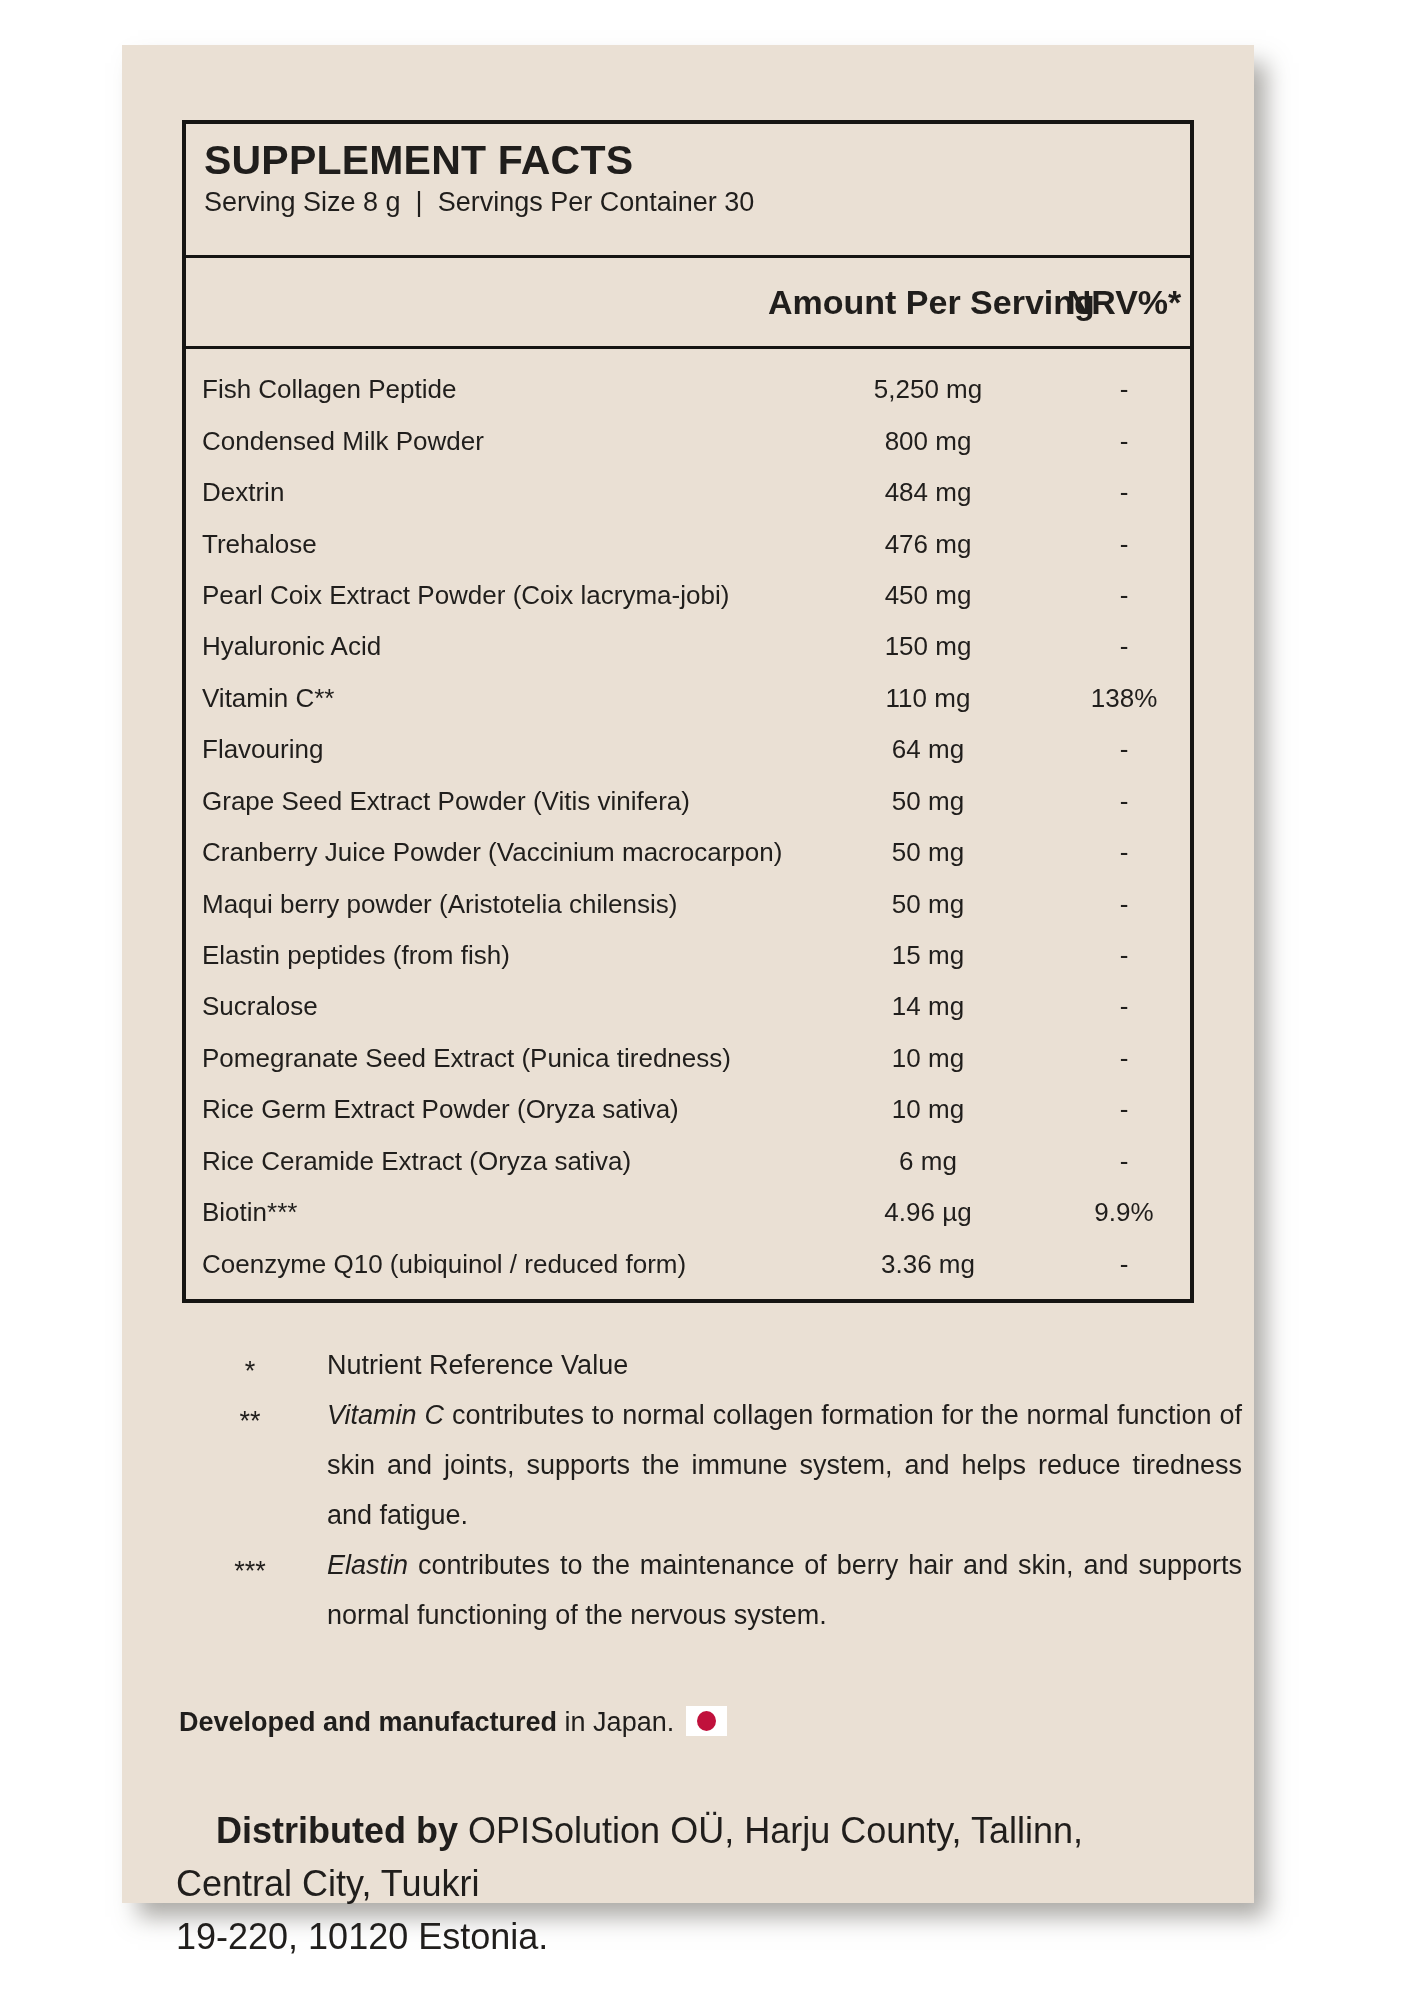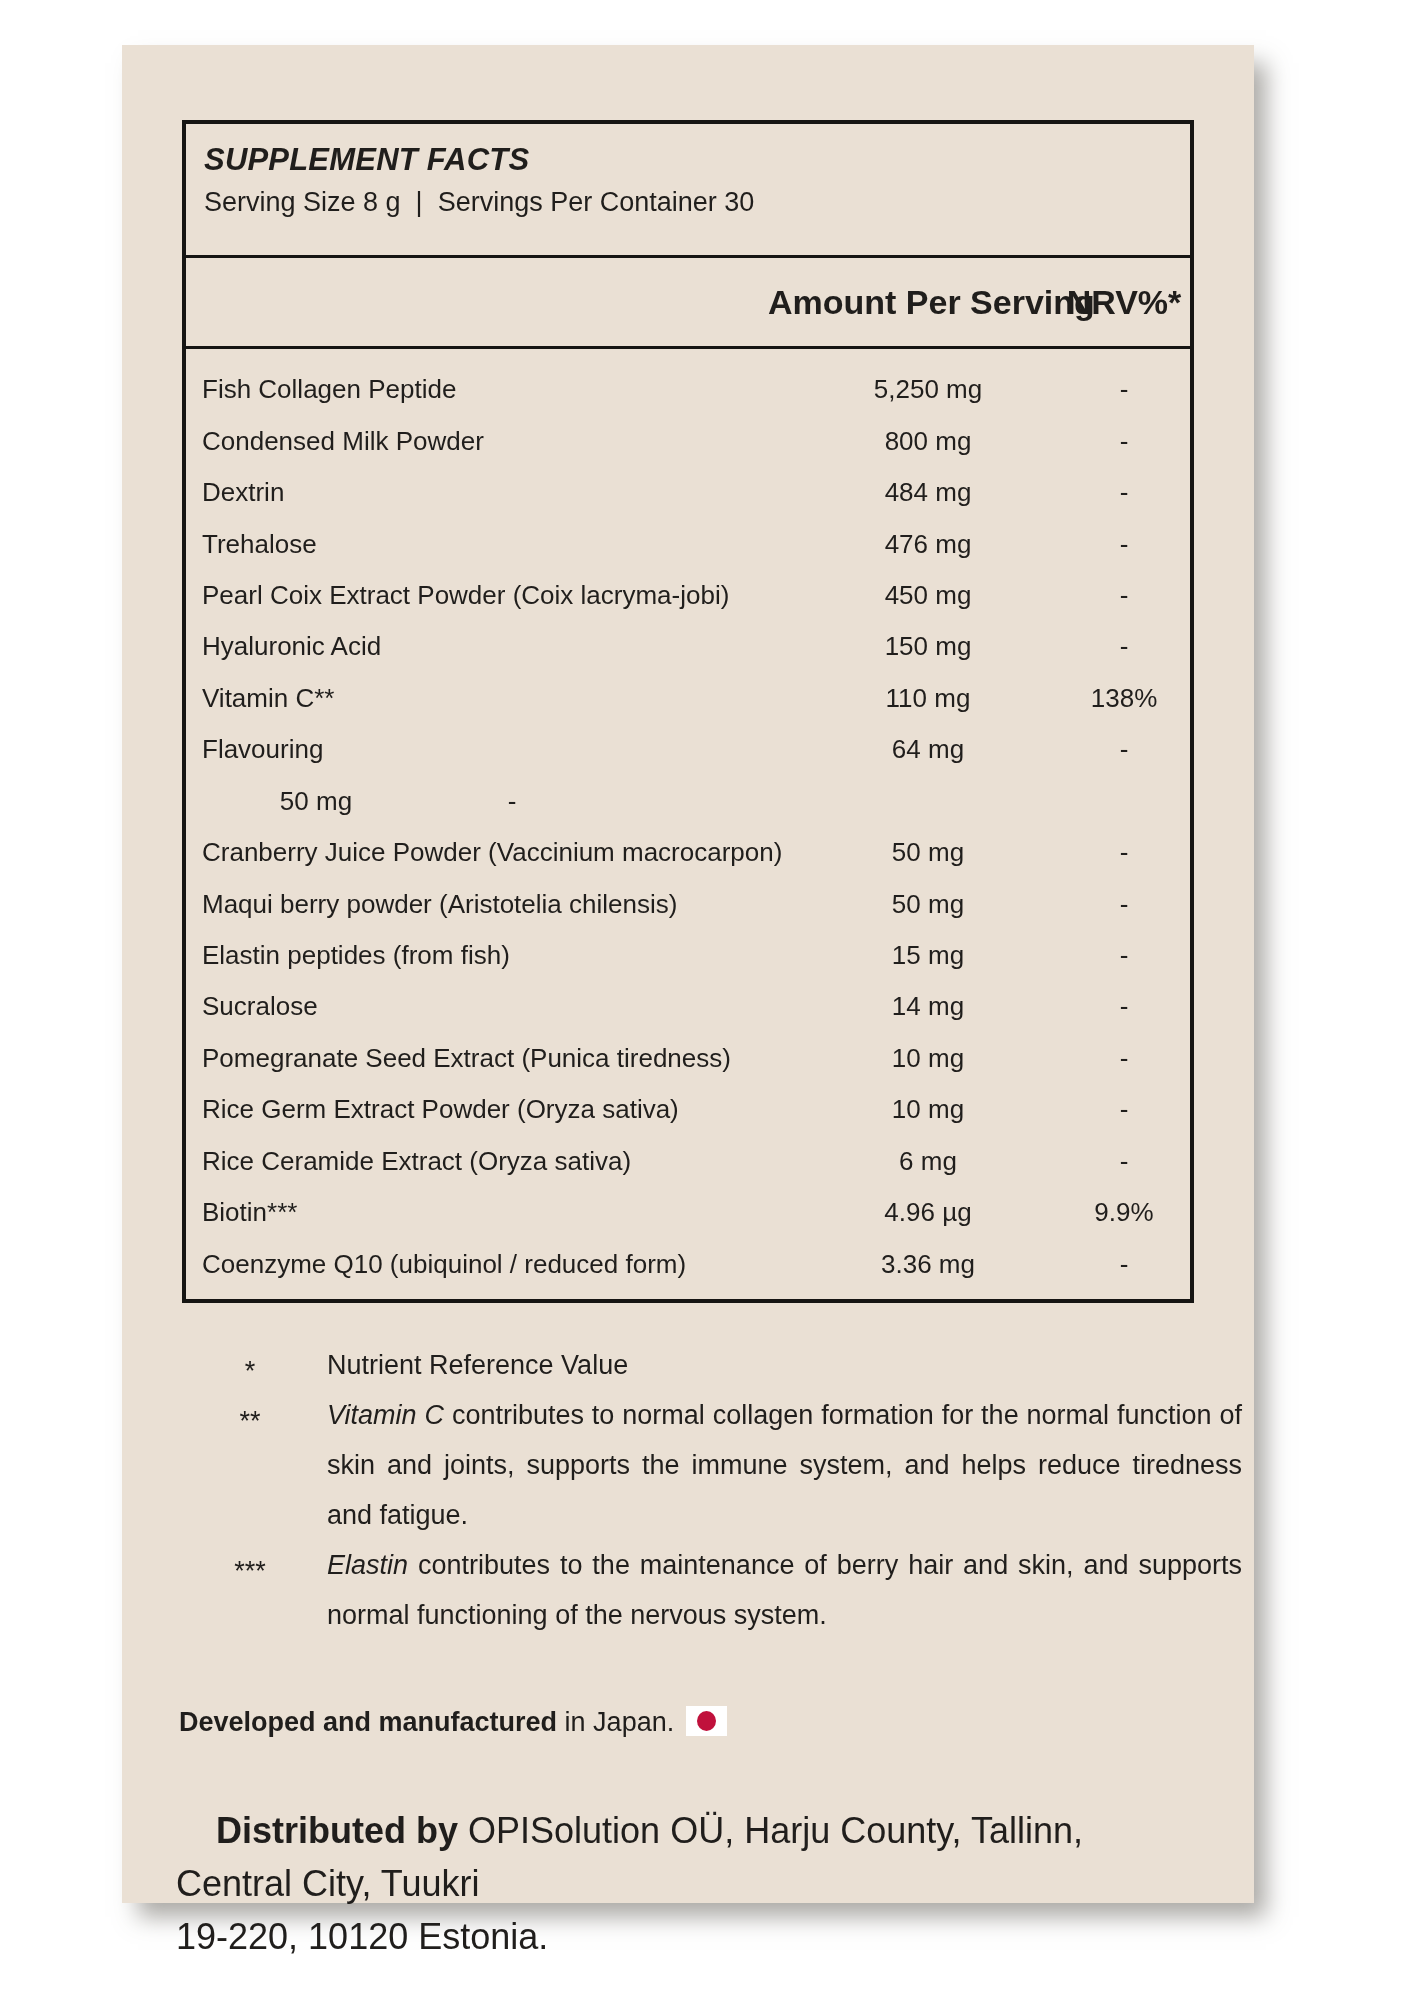--- a/index.html
+++ b/index.html
@@ -22,21 +22,21 @@
     width:1012px; height:1183px;
     border:4px solid #161513;
     box-sizing:border-box;
     display:flex; flex-direction:column;
   }
   .f-head {
     height:134px; box-sizing:border-box;
     border-bottom:3px solid #161513;
     padding:14px 0 0 18px;
   }
-  .f-title { font-size:31px; font-weight:bold; line-height:44px; letter-spacing:0.2px;font-style:italic; }
+  .f-title { font-size:41px; font-weight:bold; line-height:44px; letter-spacing:0.2px; }
   .f-serving { font-size:27px; line-height:40px; }
   .f-colhead {
     height:91px; box-sizing:border-box;
     border-bottom:3px solid #161513;
     display:flex; align-items:center;
     font-weight:bold; font-size:34px;
   }
   .f-colhead span { white-space:nowrap; }
   .f-colhead .col-amount { position:relative; left:-30px; }
   .f-rows {
@@ -133,20 +133,21 @@
     <span class="col-nrv">138%</span>
   </div>
 
   <div class="row">
     <span class="col-name">Flavouring</span>
     <span class="col-amount">64 mg</span>
     <span class="col-nrv">-</span>
   </div>
 
   <div class="row">
+    <span class="col-name">Grape Seed Extract Powder (Vitis vinifera)</span>
     <span class="col-amount">50 mg</span>
     <span class="col-nrv">-</span>
   </div>
 
   <div class="row">
     <span class="col-name">Cranberry Juice Powder (Vaccinium macrocarpon)</span>
     <span class="col-amount">50 mg</span>
     <span class="col-nrv">-</span>
   </div>
 

